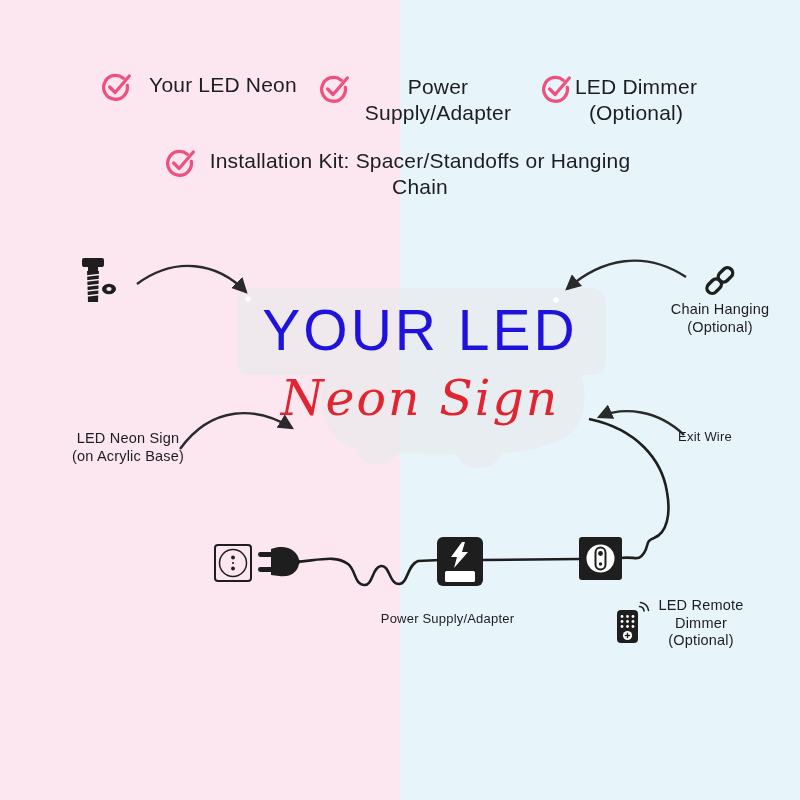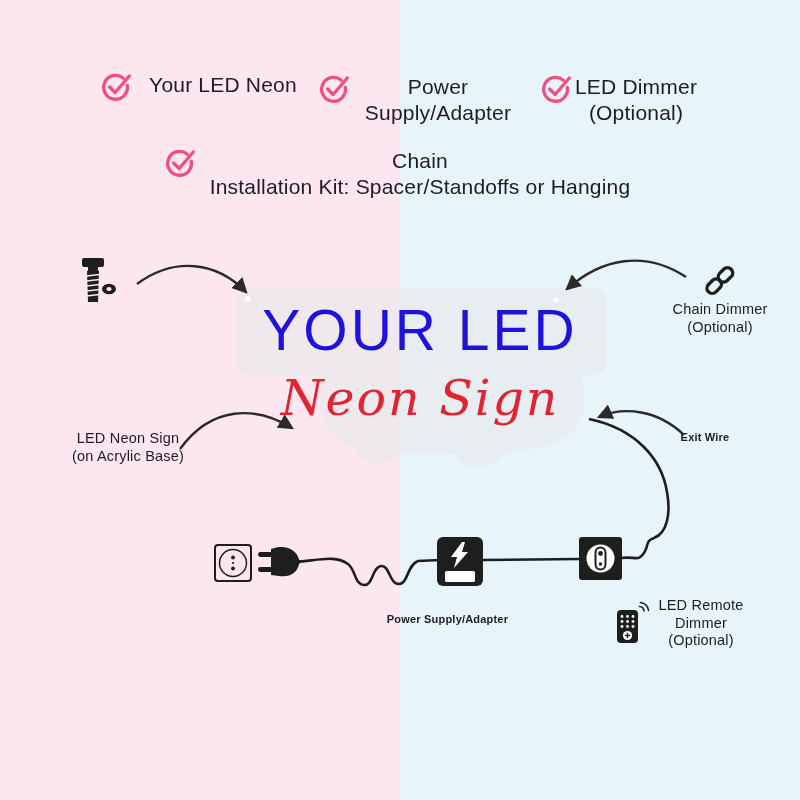--- a/index.html
+++ b/index.html
@@ -8,21 +8,21 @@
     font-family:"Liberation Sans", sans-serif; color:#1d1d22;
     background:#bef264;
   }
   .bg-half{position:absolute;top:0;bottom:0;width:50%;}
   .bg-left{left:0;background:#fce7f0;}
   .bg-right{right:0;background:#e7f4fa;}
   .layer{position:absolute;left:0;top:0;width:800px;height:800px;}
   .txt{position:absolute;text-align:center;}
   .chk-label{font-size:21px;line-height:26px;font-weight:500;letter-spacing:.2px;}
   .small-label{font-size:14.5px;line-height:17.5px;font-weight:500;letter-spacing:.2px;}
-  .mid-label{font-size:11px;line-height:18px;font-weight:700;letter-spacing:.2px;}
+  .mid-label{font-size:13px;line-height:18px;font-weight:400;letter-spacing:.2px;}
   .sign-blue{
     font-size:57px;line-height:58px;letter-spacing:3px;font-weight:400;
     color:#2012dd;white-space:nowrap;
   }
   .sign-red{
     font-family:"DejaVu Serif", serif;font-style:italic;font-weight:400;
     font-size:49px;line-height:54px;letter-spacing:2px;color:#e02530;white-space:nowrap;
   }
 </style>
 </head>
@@ -146,29 +146,29 @@
   </div>
   <div class="txt chk-label" style="left:353px;top:74px;width:170px;">
     <div>Power</div>
     <div>Supply/Adapter</div>
   </div>
   <div class="txt chk-label" style="left:560px;top:74px;width:152px;">
     <div>LED Dimmer</div>
     <div>(Optional)</div>
   </div>
   <div class="txt chk-label" style="left:190px;top:148px;width:460px;">
+    <div>Installation Kit: Spacer/Standoffs or Hanging</div>
     <div>Chain</div>
-    <div>Installation Kit: Spacer/Standoffs or Hanging</div>
   </div>
 
   <div class="txt sign-blue" style="left:225px;top:301px;width:390px;">YOUR LED</div>
   <div class="txt sign-red" style="left:240px;top:372px;width:360px;">Neon Sign</div>
 
   <div class="txt small-label" style="left:642px;top:301px;width:156px;">
-    <div>Chain Dimmer</div>
+    <div>Chain Hanging</div>
     <div>(Optional)</div>
   </div>
   <div class="txt small-label" style="left:38px;top:430px;width:180px;">
     <div>LED Neon Sign</div>
     <div>(on Acrylic Base)</div>
   </div>
   <div class="txt mid-label" style="left:650px;top:428px;width:110px;">Exit Wire</div>
   <div class="txt mid-label" style="left:330px;top:610px;width:235px;">Power Supply/Adapter</div>
   <div class="txt small-label" style="left:640px;top:597px;width:122px;">
     <div>LED Remote</div>

